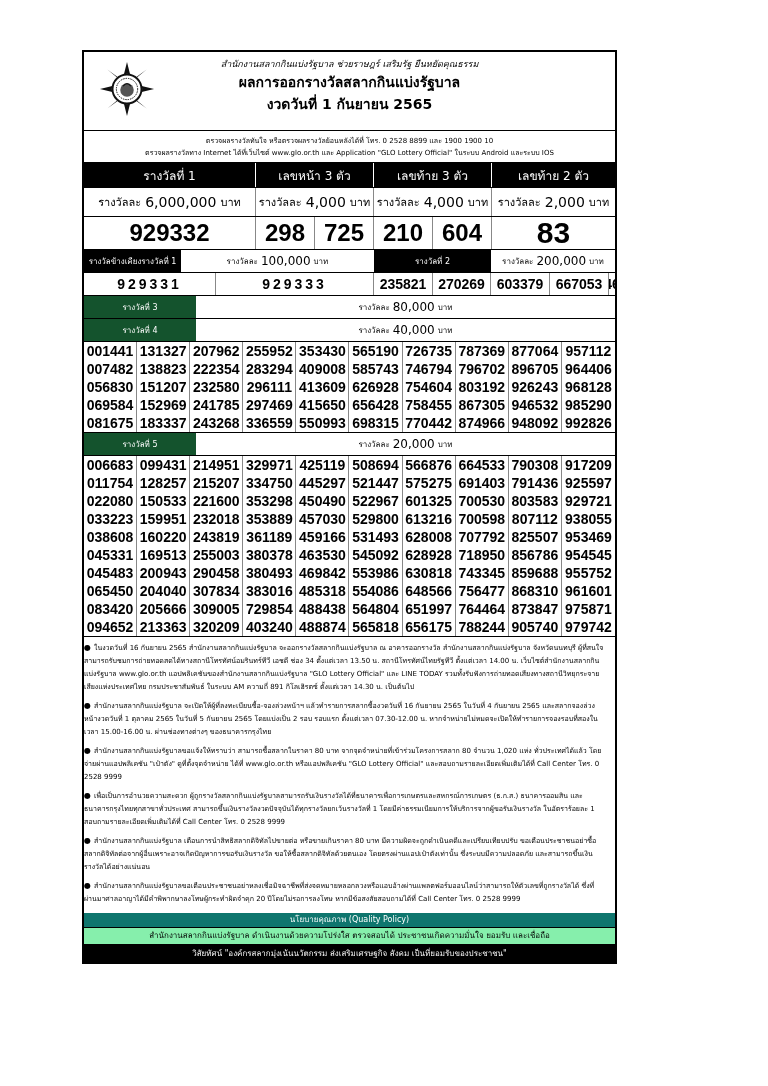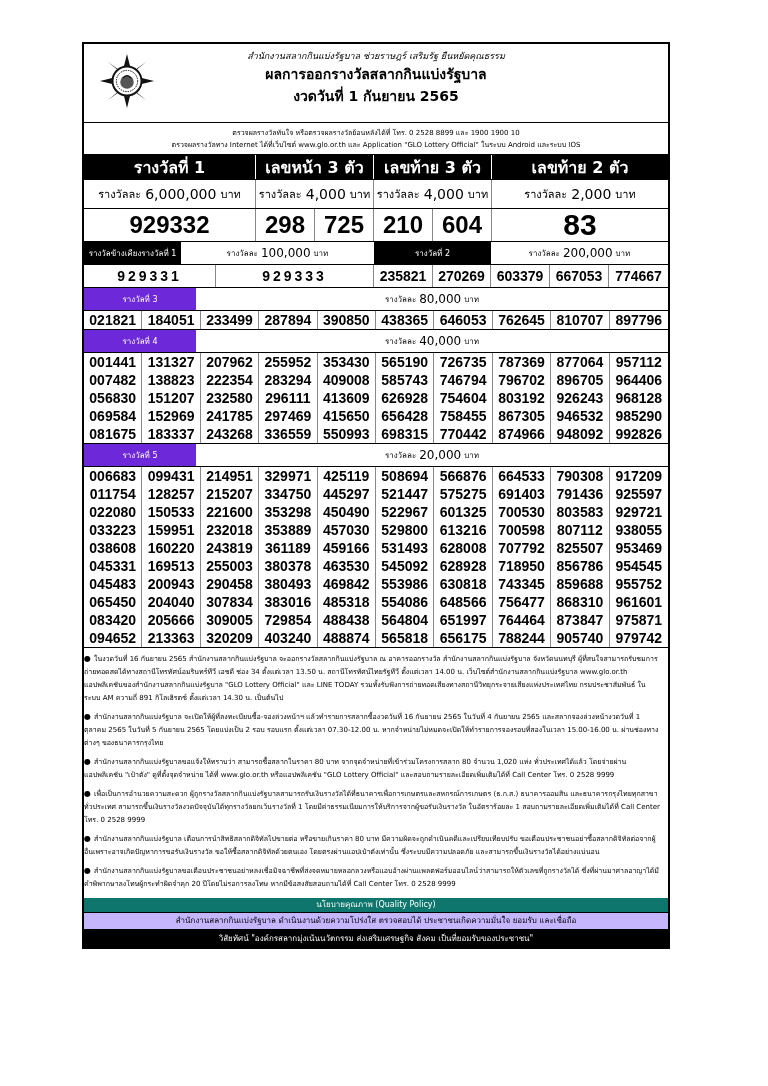--- a/index.html
+++ b/index.html
@@ -1,62 +1,62 @@
 <!DOCTYPE html>
 <html><head>
 <meta charset="utf-8">
 <style>
   html, body { margin: 0; padding: 0; background: #ffffff; }
   body { width: 768px; height: 1086px; position: relative; font-family: "DejaVu Sans", sans-serif; color: #000; }
-  .sheet { position: absolute; left: 82px; top: 42px; width: 588px; border: 2px solid #000; box-sizing: border-box; background: #fff; }
+  .sheet { position: absolute; left: 82px; top: 50px; width: 535px; border: 2px solid #000; box-sizing: border-box; background: #fff; }
 
   
   .hdr { position: relative; height: 78px; border-bottom: 1px solid #000; }
   .logo { position: absolute; left: 14px; top: 8px; width: 58px; height: 58px; }
   .hdr-text { position: absolute; left: 0; right: 0; top: 6px; text-align: center; }
   .motto { font-family: "DejaVu Serif", serif; font-style: italic; font-size: 9px; line-height: 13px; }
   .title { font-family: "DejaVu Sans", sans-serif; font-weight: bold; font-size: 14px; line-height: 22px; }
   .date { font-weight: bold; font-size: 14px; line-height: 22px; }
 
   .contact { text-align: center; font-size: 7px; line-height: 12px; padding: 4px 0 3px; border-bottom: 1px solid #000; }
 
   
   .row { display: flex; border-bottom: 1px solid #000; }
   .cell { box-sizing: border-box; display: flex; align-items: center; justify-content: center; border-right: 1px solid #888; overflow: hidden; white-space: nowrap; }
   .cell:last-child { border-right: none; }
   .blk { background: #000; color: #fff; }
   .blk .cell { border-right: 1px solid #fff; }
   .blk .cell:last-child { border-right: none; }
 
-  .r-head { height: 24px; font-size: 16px; font-weight: bold; }
+  .r-head { height: 24px; font-size: 12px; }
   .r-amt  { height: 28px; font-size: 11px; }
   .r-amt b { font-weight: normal; font-size: 14px; margin: 0 4px; }
   .r-big  { height: 32px; font-family: "Liberation Sans", sans-serif; font-weight: bold; font-size: 24px; }
   .r-big .cell.huge { font-size: 30px; }
 
   .r-sub { height: 22px; font-size: 8px; }
   .r-sub .amt { font-size: 12px; margin: 0 3px; }
   .r-near { height: 22px; font-family: "Liberation Sans", sans-serif; font-weight: bold; font-size: 14px; }
   .r-near .spaced { letter-spacing: 3px; }
 
   .r-lbl { height: 22px; font-size: 8px; }
   .r-lbl .amt { font-size: 12px; margin: 16px 3px; }
-  .lblcell { background: #6d28d9; color: #fff; width: 112px; border-right: none !important; }
+  .lblcell { background: #14532d; color: #fff; width: 112px; border-right: none !important; }
 
   .grid { display: grid; grid-template-columns: repeat(10, 1fr); border-bottom: 1px solid #000; }
   .grid .n { font-family: "Liberation Sans", sans-serif; font-weight: bold; font-size: 14px; text-align: center; line-height: 18px; border-right: 1px solid #888; }
   .grid .n:nth-child(10n) { border-right: none; }
 
   
   .notices { padding: 4px 8px 2px 0; font-size: 7px; line-height: 13px; }
   .notice { margin-bottom: 5px; }
   .notice .dot { font-size: 8px; margin-right: 3px; }
 
   .foot1 { background: #0f766e; color: #fff; text-align: center; font-size: 8px; line-height: 14px; }
-  .foot2 { background: #c4b5fd; color: #000; text-align: center; font-size: 8px; line-height: 16px; border-top: 1px solid #000; border-bottom: 1px solid #000; }
+  .foot2 { background: #86efac; color: #000; text-align: center; font-size: 8px; line-height: 16px; border-top: 1px solid #000; border-bottom: 1px solid #000; }
   .foot3 { background: #000; color: #fff; text-align: center; font-size: 8px; line-height: 17px; }
 </style>
 </head>
 <body>
 
 <div class="sheet">
 
   <div class="hdr">
     <svg class="logo" viewBox="0 0 60 60">
       <g fill="#111">
@@ -151,32 +151,20 @@
   </div>
 
   <div class="row r-lbl">
     <div class="cell lblcell">รางวัลที่  3</div>
     <div class="cell" style="flex:1">
       <span>รางวัลละ</span>
         <span class="amt">80,000</span>
         <span>บาท</span>
     </div>
   </div>
-  <div class="grid" id="grid-p3">
-      <div class="n">021821</div>
-      <div class="n">184051</div>
-      <div class="n">233499</div>
-      <div class="n">287894</div>
-      <div class="n">390850</div>
-      <div class="n">438365</div>
-      <div class="n">646053</div>
-      <div class="n">762645</div>
-      <div class="n">810707</div>
-      <div class="n">897796</div>
-    </div>
 
   <div class="row r-lbl">
     <div class="cell lblcell">รางวัลที่  4</div>
     <div class="cell" style="flex:1">
       <span>รางวัลละ</span>
         <span class="amt">40,000</span>
         <span>บาท</span>
     </div>
   </div>
   <div class="grid" id="grid-p4">

